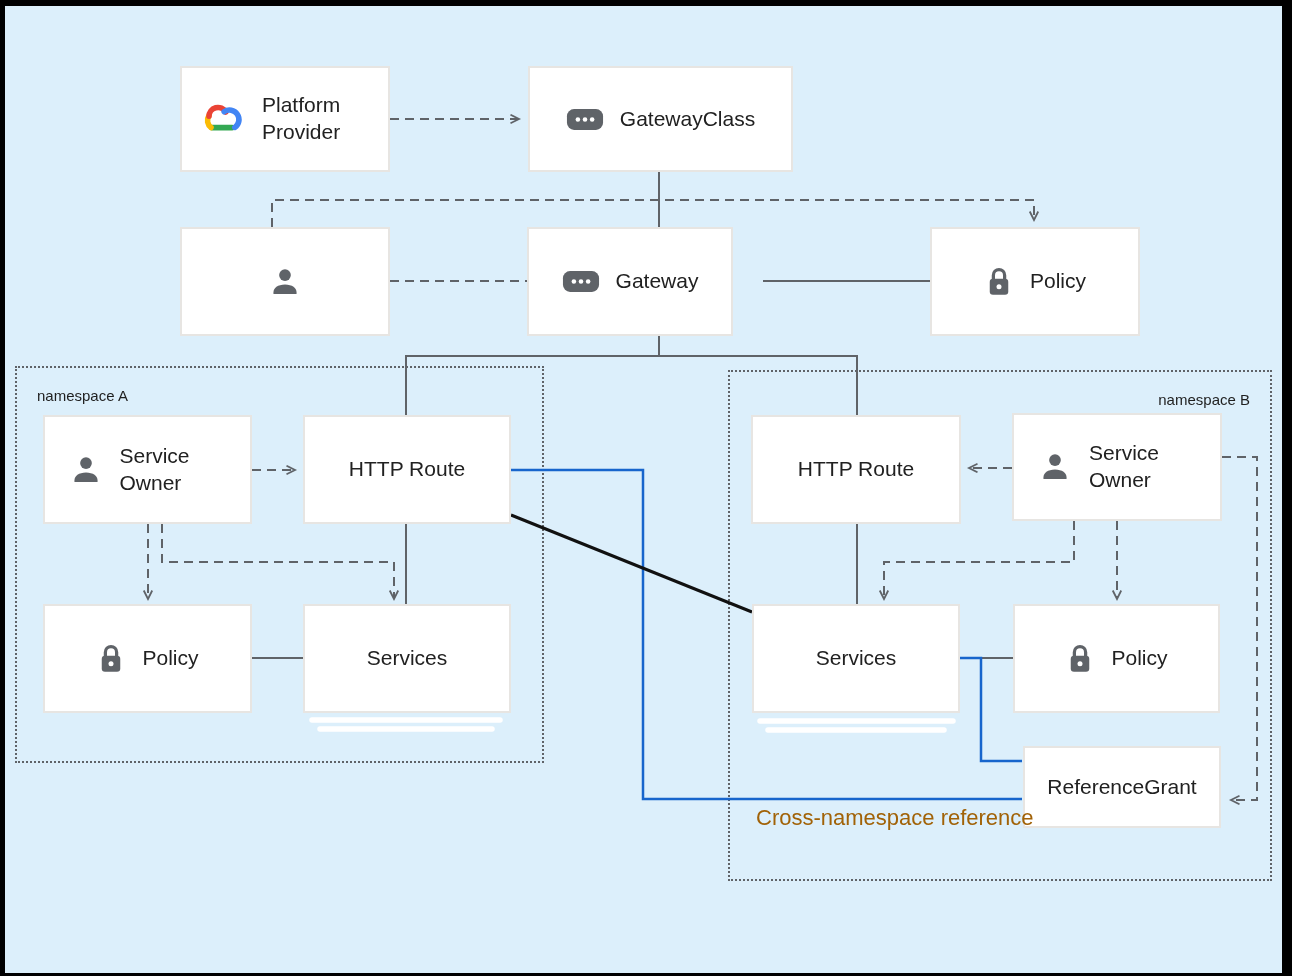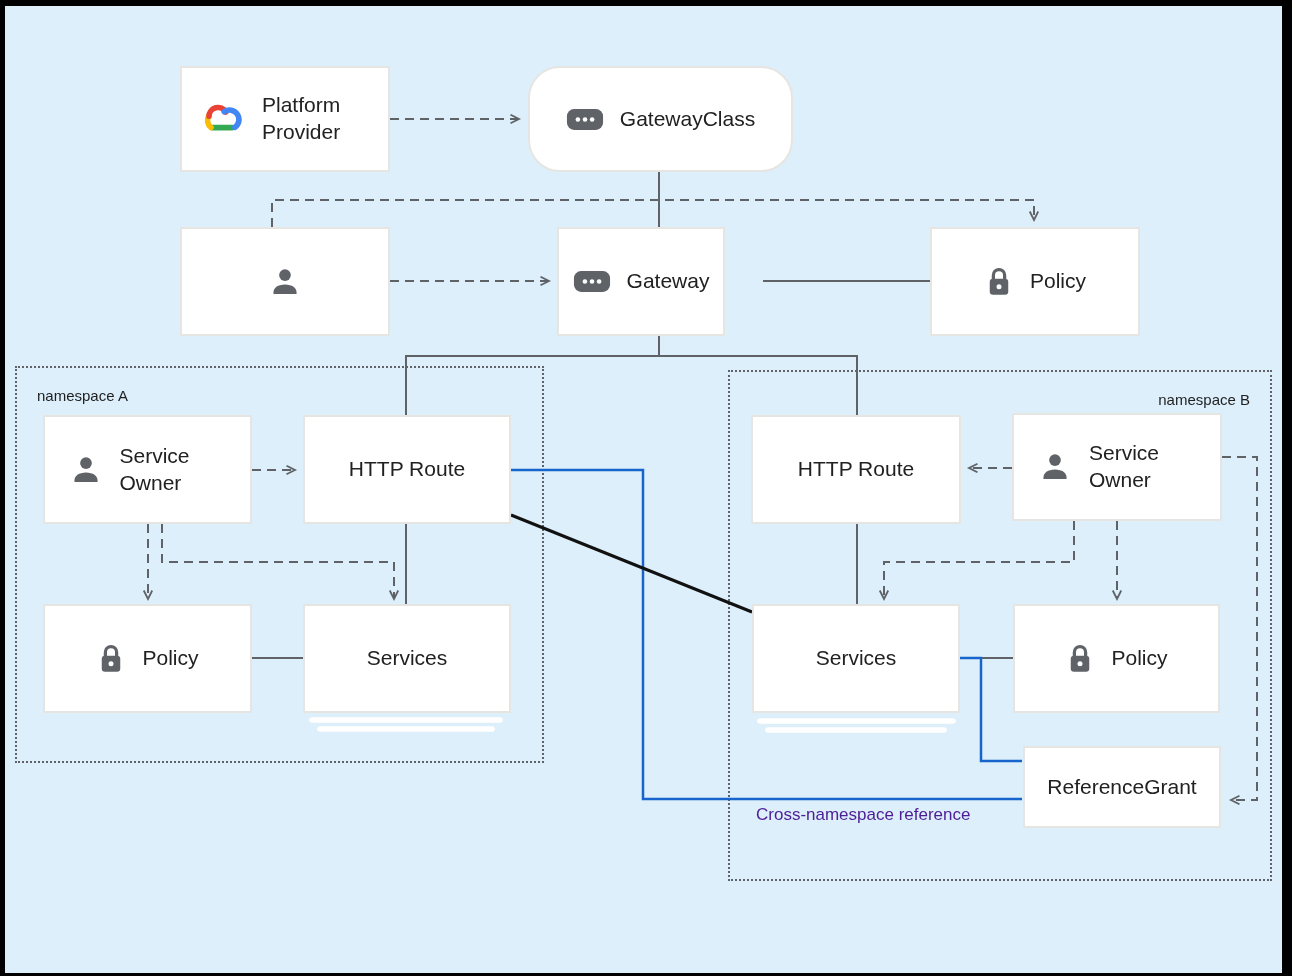--- a/index.html
+++ b/index.html
@@ -27,21 +27,21 @@
     position:absolute;background:#fff;border:2.5px solid #e7e5e2;
     box-sizing:border-box;z-index:3;
     display:flex;align-items:center;justify-content:center;gap:16px;
     color:#212121;font-size:21px;line-height:1.28;
   }
   .node .lbl{white-space:pre-line;}
   .node .lbl.wrap{max-width:108px;}
   .node .icn{display:flex;align-items:center;flex:0 0 auto;}
 
   .caption{
-    position:absolute;z-index:4;font-size:17px;color:#4c1d95;text-align:center;
+    position:absolute;z-index:4;font-size:22px;color:#a16207;text-align:center;
   }
 </style>
 </head>
 <body>
 
 <div id="canvas">
 
   <div class="ns" style="left:15px;top:366px;width:525px;height:393px;">
     <span class="ns-label">namespace A</span>
   </div>
@@ -100,42 +100,42 @@
       <svg width="46" height="36" viewBox="0 0 48 36">
         <path d="M12.5,27 H33.5" stroke="#34a853" stroke-width="5.8" fill="none" stroke-linecap="round"></path>
         <path d="M9.2,14.6 A9.3,9.3 0 0 0 11.5,26.9" stroke="#fbbc04" stroke-width="5.8" fill="none" stroke-linecap="round"></path>
         <path d="M9.4,15.2 A9.3,9.3 0 0 1 26.8,10.7" stroke="#ea4335" stroke-width="5.8" fill="none" stroke-linecap="round"></path>
         <path d="M25.2,10.4 A9.3,9.3 0 0 1 36.3,26.8" stroke="#4285f4" stroke-width="5.8" fill="none" stroke-linecap="round"></path>
       </svg>
     </span>
     <span class="lbl wrap">Platform Provider</span>
   </div>
 
-  <div class="node" style="left:528px;top:66px;width:265px;height:106px;border-radius:32px;">
+  <div class="node" style="left:528px;top:66px;width:265px;height:106px;">
     <span class="icn">
       <svg width="38" height="23" viewBox="0 0 40 24">
         <rect x="1" y="1" width="38" height="22" rx="7.5" fill="#5f6368"></rect>
         <circle cx="12.5" cy="12" r="2.4" fill="#fff"></circle>
           <circle cx="20" cy="12" r="2.4" fill="#fff"></circle>
           <circle cx="27.5" cy="12" r="2.4" fill="#fff"></circle>
       </svg>
     </span>
     <span class="lbl">GatewayClass</span>
   </div>
 
   <div class="node" style="left:180px;top:227px;width:210px;height:109px;">
     <span class="icn">
       <svg width="36" height="36" viewBox="0 0 24 24">
         <circle cx="12" cy="7.4" r="3.9" fill="#5f6368"></circle>
         <path d="M12,13.6c-4.8,0-7.7,2.4-7.7,5.3v1.1h15.4v-1.1C19.7,16,16.8,13.6,12,13.6z" fill="#5f6368"></path>
       </svg>
     </span>
   </div>
 
-  <div class="node" style="left:557px;top:227px;width:168px;height:109px;text-align:center;">
+  <div class="node" style="left:527px;top:227px;width:206px;height:109px;text-align:center;">
     <span class="icn">
       <svg width="38" height="23" viewBox="0 0 40 24">
         <rect x="1" y="1" width="38" height="22" rx="7.5" fill="#5f6368"></rect>
         <circle cx="12.5" cy="12" r="2.4" fill="#fff"></circle>
           <circle cx="20" cy="12" r="2.4" fill="#fff"></circle>
           <circle cx="27.5" cy="12" r="2.4" fill="#fff"></circle>
       </svg>
     </span>
     <span class="lbl">Gateway</span>
   </div>

